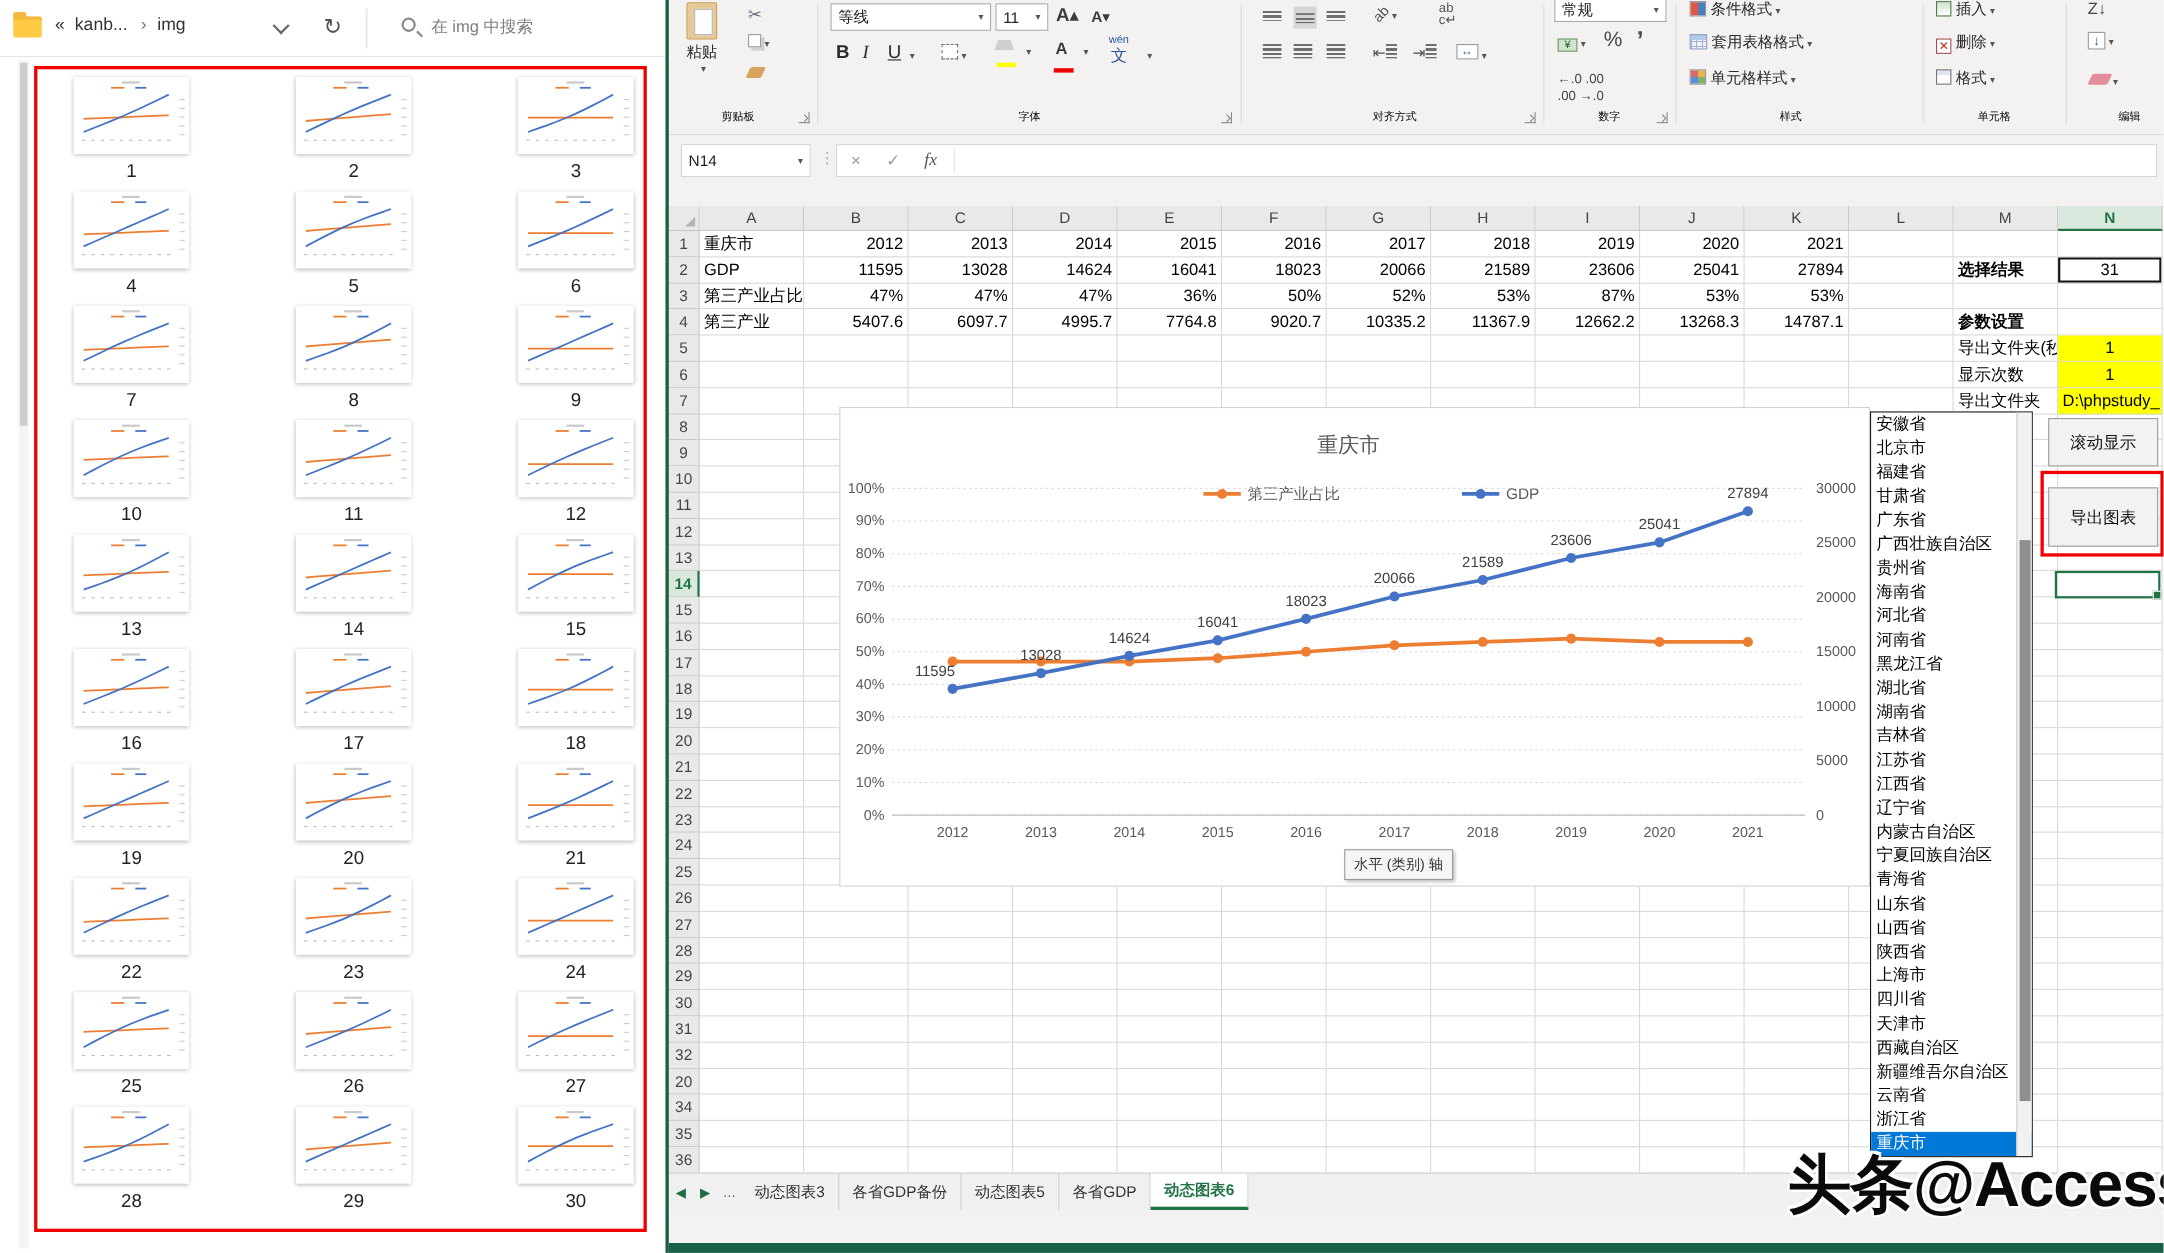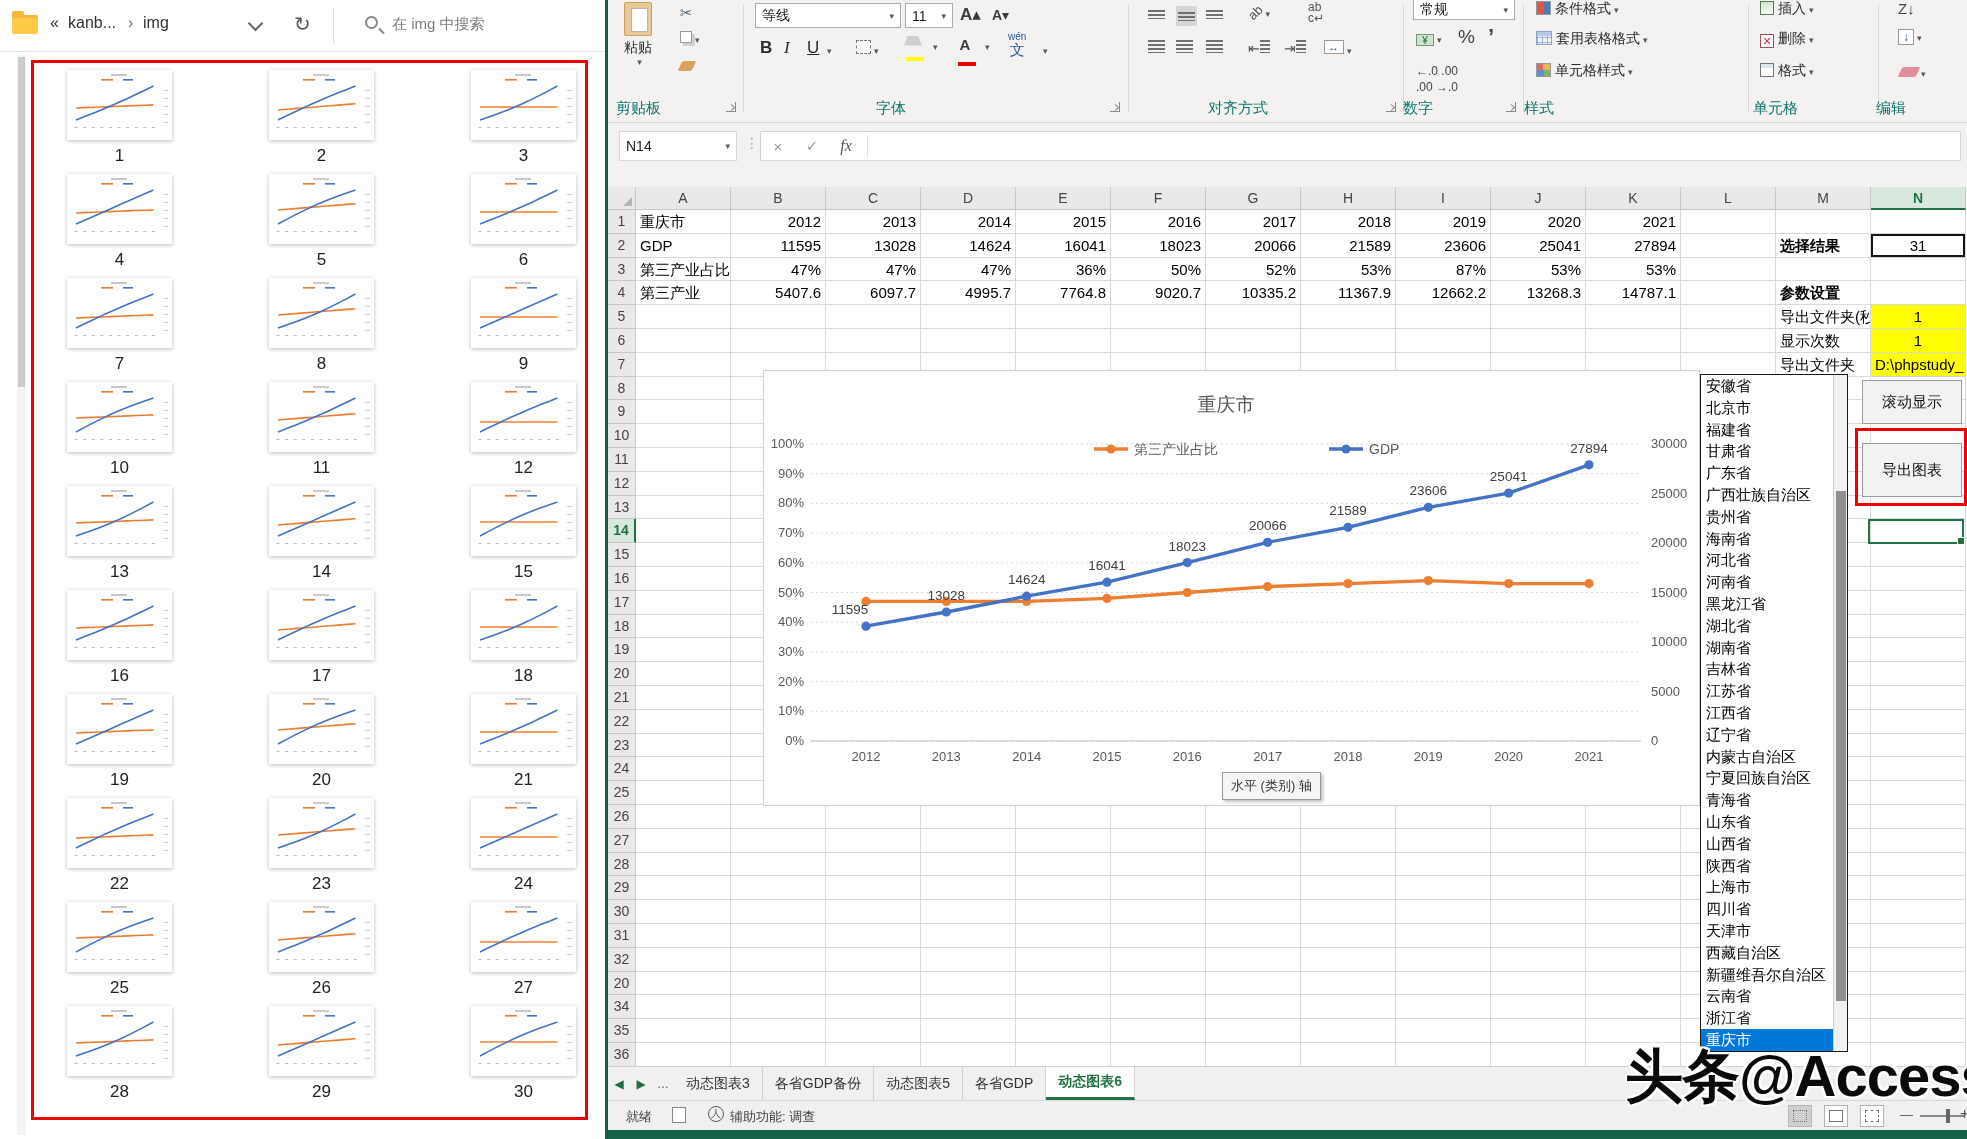--- a/index.html
+++ b/index.html
@@ -31,21 +31,21 @@
   .thumbcell{position:absolute;width:105px;text-align:center;}
   .thumbcard{width:105px;height:70px;background:#fff;box-shadow:0 1px 4px rgba(0,0,0,.28);margin:0 auto;}
   .thumbnum{font-size:17px;color:#222;margin-top:6px;}
 
   
   #excel{left:605px;top:0;width:1362px;height:1139px;background:var(--chrome);}
   #excel-edge{left:0;top:0;width:3px;height:1139px;background:#1b5e3b;z-index:30;}
 
   
   #ribbon{left:3px;top:0;width:1359px;height:123px;background:var(--chrome);border-bottom:1px solid #d8d8d8;overflow:hidden;}
-  .grp-label{position:absolute;top:99px;font-size:15px;color:#0f766e;width:120px;}
+  .grp-label{position:absolute;top:99px;font-size:10px;color:#000000;text-align:center;width:120px;}
   .grp-sep{position:absolute;top:4px;width:1px;height:108px;background:#dadada;}
   .launcher{position:absolute;top:102px;width:10px;height:10px;border-right:1px solid #8a8a8a;border-bottom:1px solid #8a8a8a;}
   .launcher:after{content:"";position:absolute;right:1px;bottom:1px;width:4px;height:4px;border-right:1px solid #8a8a8a;border-bottom:1px solid #8a8a8a;transform:rotate(-45deg);}
   .rbtn{position:absolute;font-size:14px;color:#2b2b2b;white-space:nowrap;}
   .dd{font-size:9px;color:#555;margin-left:3px;}
   .inputbox{position:absolute;background:#fff;border:1px solid #ababab;font-size:14px;color:#222;display:flex;align-items:center;padding:0 6px;justify-content:space-between;}
   .bigA{font-weight:bold;color:#3b3b3b;}
   .ubar{display:inline-block;width:18px;height:4px;margin-left:2px;}
   .lines-ic{display:inline-block;width:17px;height:13px;background:repeating-linear-gradient(to bottom,#6f6f6f 0 2px,transparent 2px 4px);}
   .sqr-ic{display:inline-block;width:15px;height:14px;border:1px solid #9a9a9a;background:#fff;}
@@ -1046,21 +1046,21 @@
       <div class="rbtn" style="left:880px;top:24px;font-size:22px;font-weight:bold;color:#444;">’</div>
       <div class="rbtn" style="left:808px;top:64px;font-size:12px;color:#444;">←.0 .00</div>
       <div class="rbtn" style="left:808px;top:80px;font-size:12px;color:#444;">.00 →.0</div>
       <div class="grp-label" style="left:795px;">数字</div>
       <div class="launcher" style="left:898px;"></div>
       <div class="grp-sep" style="left:915px;"></div>
 
       <div class="rbtn" style="left:928px;top:0px;"><span class="cf-ic"></span><span>条件格式</span><span class="dd">▾</span></div>
       <div class="rbtn" style="left:928px;top:30px;"><span class="mini-tbl"></span><span>套用表格格式</span><span class="dd">▾</span></div>
       <div class="rbtn" style="left:928px;top:62px;"><span class="pal-ic"></span><span>单元格样式</span><span class="dd">▾</span></div>
-      <div class="grp-label" style="left:916px;">样式</div>
+      <div class="grp-label" style="left:960px;">样式</div>
       <div class="grp-sep" style="left:1140px;"></div>
 
       <div class="rbtn" style="left:1152px;top:0px;"><span class="ins-ic"></span><span>插入</span><span class="dd">▾</span></div>
       <div class="rbtn" style="left:1152px;top:30px;"><span class="del-ic">✕</span><span>删除</span><span class="dd">▾</span></div>
       <div class="rbtn" style="left:1152px;top:62px;"><span class="fmt-ic"></span><span>格式</span><span class="dd">▾</span></div>
       <div class="grp-label" style="left:1145px;">单元格</div>
       <div class="grp-sep" style="left:1270px;"></div>
 
       <div class="rbtn" style="left:1290px;top:0px;font-size:15px;color:#444;">Z↓</div>
       <div class="rbtn" style="left:1290px;top:28px;"><span class="fill-ic">↓</span><span class="dd">▾</span></div>
@@ -1775,36 +1775,17 @@
       <div class="tab-nav">◀</div>
       <div class="tab-nav">▶</div>
       <div class="tab-nav" style="color:#555;">…</div>
       <div class="stab">动态图表3</div>
       <div class="stab">各省GDP备份</div>
       <div class="stab">动态图表5</div>
       <div class="stab">各省GDP</div>
       <div class="stab active">动态图表6</div>
     </div>
 
-    <div id="statusbar" class="abs">
-      <span class="abs" style="left:18px;top:7px;">就绪</span>
-      <span class="abs" style="left:64px;top:6px;width:14px;height:16px;border:1px solid #888;background:#fff;"></span>
-      <span class="abs" style="left:100px;top:5px;width:16px;height:16px;border:1.5px solid #555;border-radius:50%;color:#555;font-size:10px;text-align:center;line-height:14px;">人</span>
-      <span class="abs" style="left:122px;top:7px;">辅助功能: 调查</span>
-      <span class="viewic on" style="left:1180px;">
-          <i style="border-style:dotted;"></i>
-        </span>
-      <span class="viewic" style="left:1216px;">
-          <i></i>
-        </span>
-      <span class="viewic" style="left:1252px;">
-          <i style="border-style:dashed;"></i>
-        </span>
-      <span class="abs" style="left:1292px;top:6px;color:#555;">—</span>
-      <span id="zoomtrack" class="abs" style="left:1312px;"></span>
-      <span id="zoomhandle" class="abs" style="left:1338px;"></span>
-      <span class="abs" style="left:1352px;top:4px;color:#555;font-size:16px;">+</span>
-    </div>
     <div id="bottomstrip" class="abs"></div>
 
     <div id="watermark" class="abs">头条@Access与Excel实战</div>
   </div>
 </div>
 
 </body></html>

